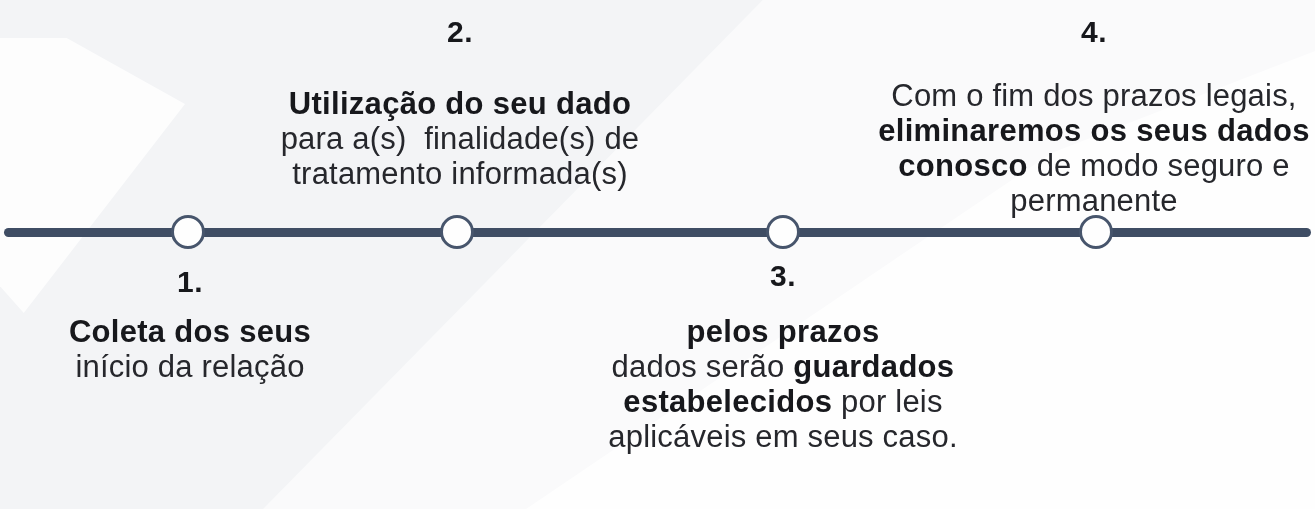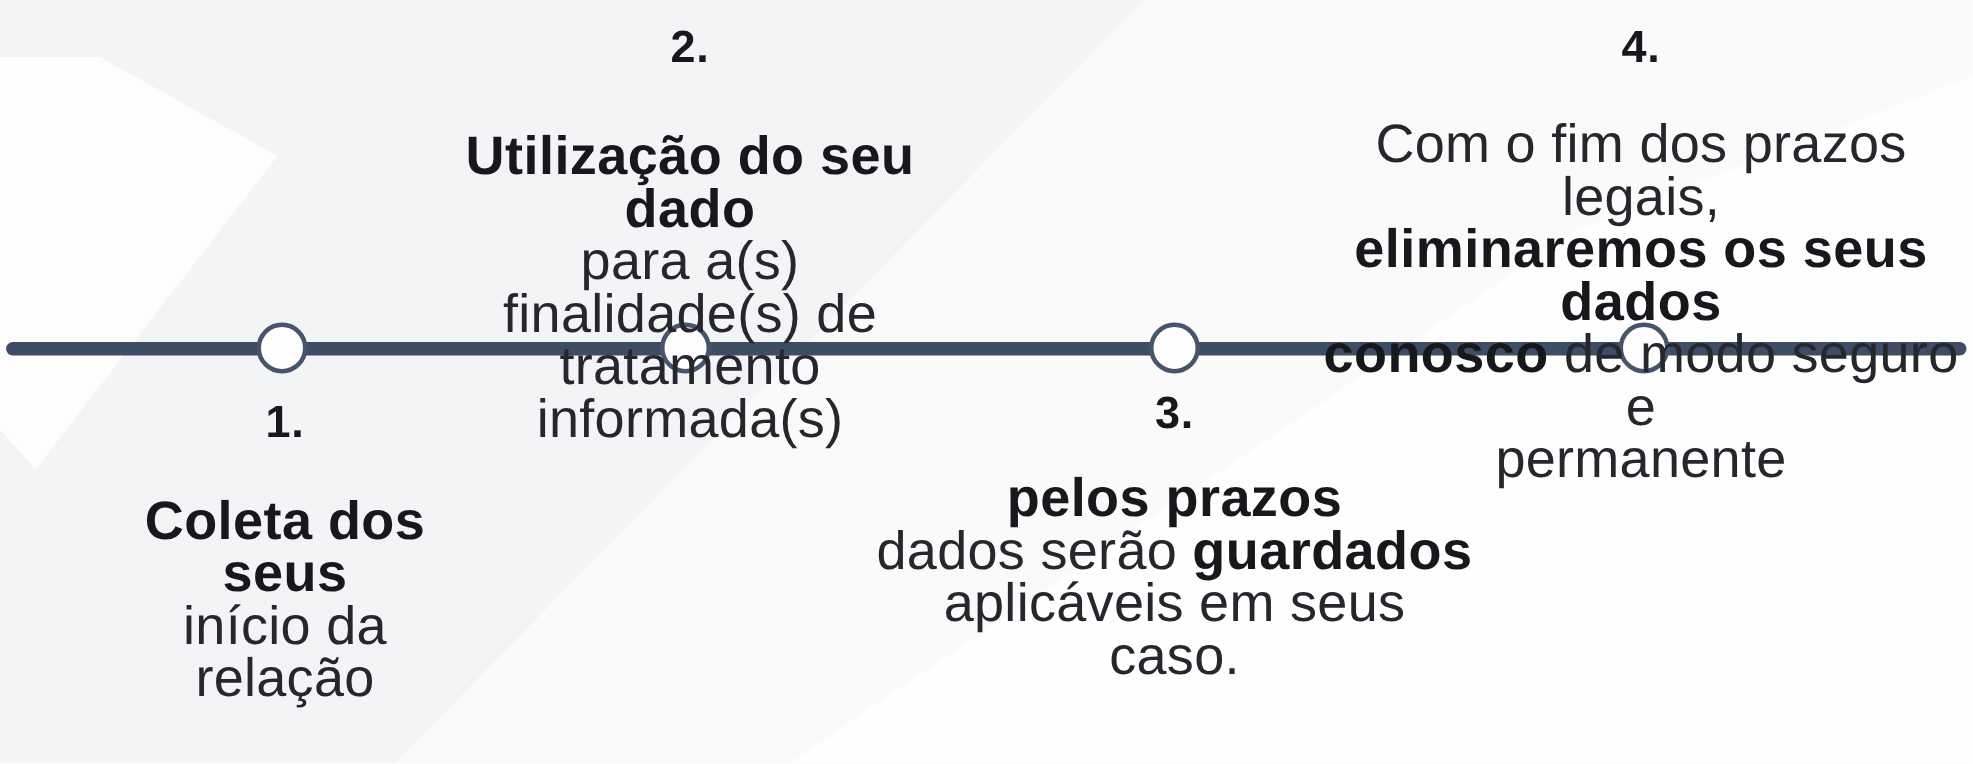--- a/index.html
+++ b/index.html
@@ -37,21 +37,21 @@
     border:3px solid #47556c;border-radius:50%;
     background:#fefefe;z-index:2;
   }
   .num{
     position:absolute;text-align:center;
     font-weight:700;font-size:30px;line-height:36px;
     letter-spacing:.5px;color:#17181c;z-index:3;
   }
   .txt{
     position:absolute;text-align:center;
-    font-size:36px;line-height:35px;letter-spacing:.2px;
+    font-size:31px;line-height:35px;letter-spacing:.2px;
     color:#26272c;z-index:3;
   }
   .tl-line{white-space:pre-wrap;}
   .b{font-weight:700;color:#17181c;letter-spacing:.3px;}
 </style>
 </head>
 <body>
 
 <div class="canvas">
 
@@ -64,34 +64,35 @@
   <div class="node" style="left:171px;"></div>
   <div class="node" style="left:440px;"></div>
   <div class="node" style="left:766px;"></div>
   <div class="node" style="left:1079px;"></div>
 
   <div class="num" style="left:60px;width:260px;top:264px;">1.</div>
   <div class="num" style="left:280px;width:360px;top:14px;">2.</div>
   <div class="num" style="left:583px;width:400px;top:258px;">3.</div>
   <div class="num" style="left:870px;width:448px;top:14px;">4.</div>
 
-  <div class="txt" style="left:60px;width:260px;top:329px;">
+  <div class="txt" style="left:60px;width:260px;top:314px;">
     <div class="tl-line"><span class="b">Coleta dos seus</span></div>
     <div class="tl-line"><span>início da relação</span></div>
   </div>
 
   <div class="txt" style="left:280px;width:360px;top:86px;">
     <div class="tl-line"><span class="b">Utilização do seu dado</span></div>
     <div class="tl-line"><span>para a(s)  finalidade(s) de</span></div>
     <div class="tl-line"><span>tratamento informada(s)</span></div>
   </div>
 
   <div class="txt" style="left:583px;width:400px;top:314px;">
     <div class="tl-line"><span class="b">pelos prazos</span></div>
     <div class="tl-line"><span>dados serão </span><span class="b">guardados</span></div>
+    <div class="tl-line"><span class="b">estabelecidos</span><span> por leis</span></div>
     <div class="tl-line"><span>aplicáveis em seus caso.</span></div>
   </div>
 
   <div class="txt" style="left:868px;width:452px;top:78px;">
     <div class="tl-line"><span>Com o fim dos prazos legais,</span></div>
     <div class="tl-line"><span class="b">eliminaremos os seus dados</span></div>
     <div class="tl-line"><span class="b">conosco</span><span> de modo seguro e</span></div>
     <div class="tl-line"><span>permanente</span></div>
   </div>
 

